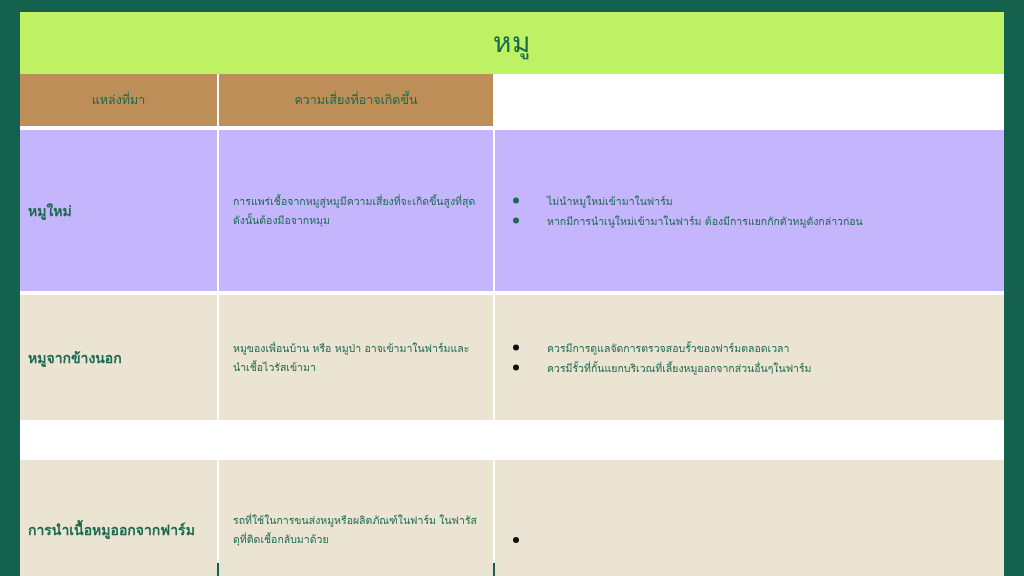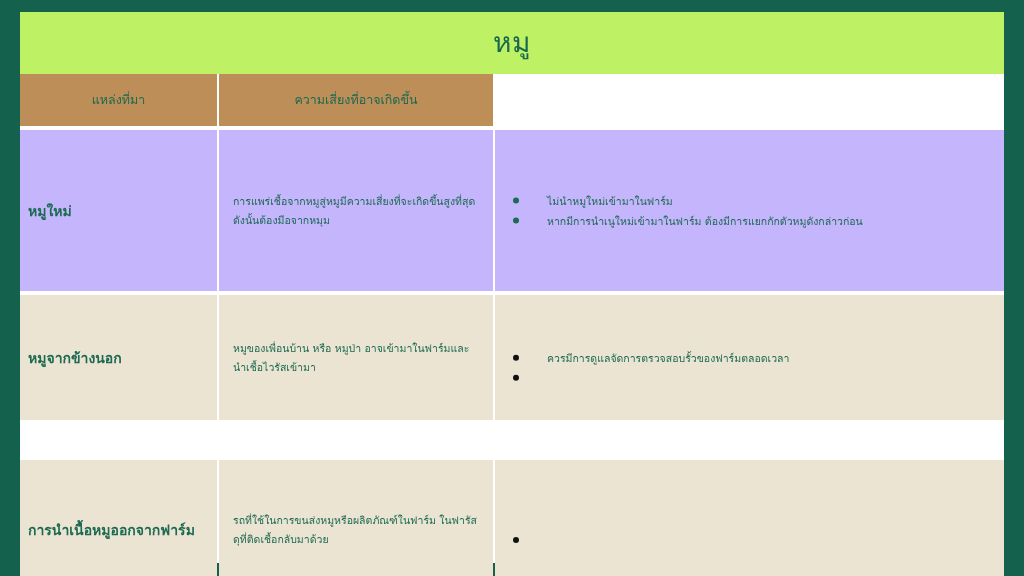--- a/index.html
+++ b/index.html
@@ -211,20 +211,21 @@
           <div class="risk-text">หมูของเพื่อนบ้าน หรือ หมูป่า อาจเข้ามาในฟาร์มและนำเชื้อไวรัสเข้ามา</div>
         </div>
         <div class="cell c3">
           <ul class="plan-list">
             <li class="plan-item">
               <span class="bullet dark"></span>
               <span>ควรมีการดูแลจัดการตรวจสอบรั้วของฟาร์มตลอดเวลา</span>
             </li>
             <li class="plan-item">
               <span class="bullet dark"></span>
+              <span>ควรมีรั้วที่กั้นแยกบริเวณที่เลี้ยงหมูออกจากส่วนอื่นๆในฟาร์ม</span>
             </li>
           </ul>
         </div>
       </div>
 
       <div class="row r3 bg-beige">
         <div class="cell c1">
           <div class="source-label">การนำเนื้อหมูออกจากฟาร์ม</div>
         </div>
         <div class="cell c2">

